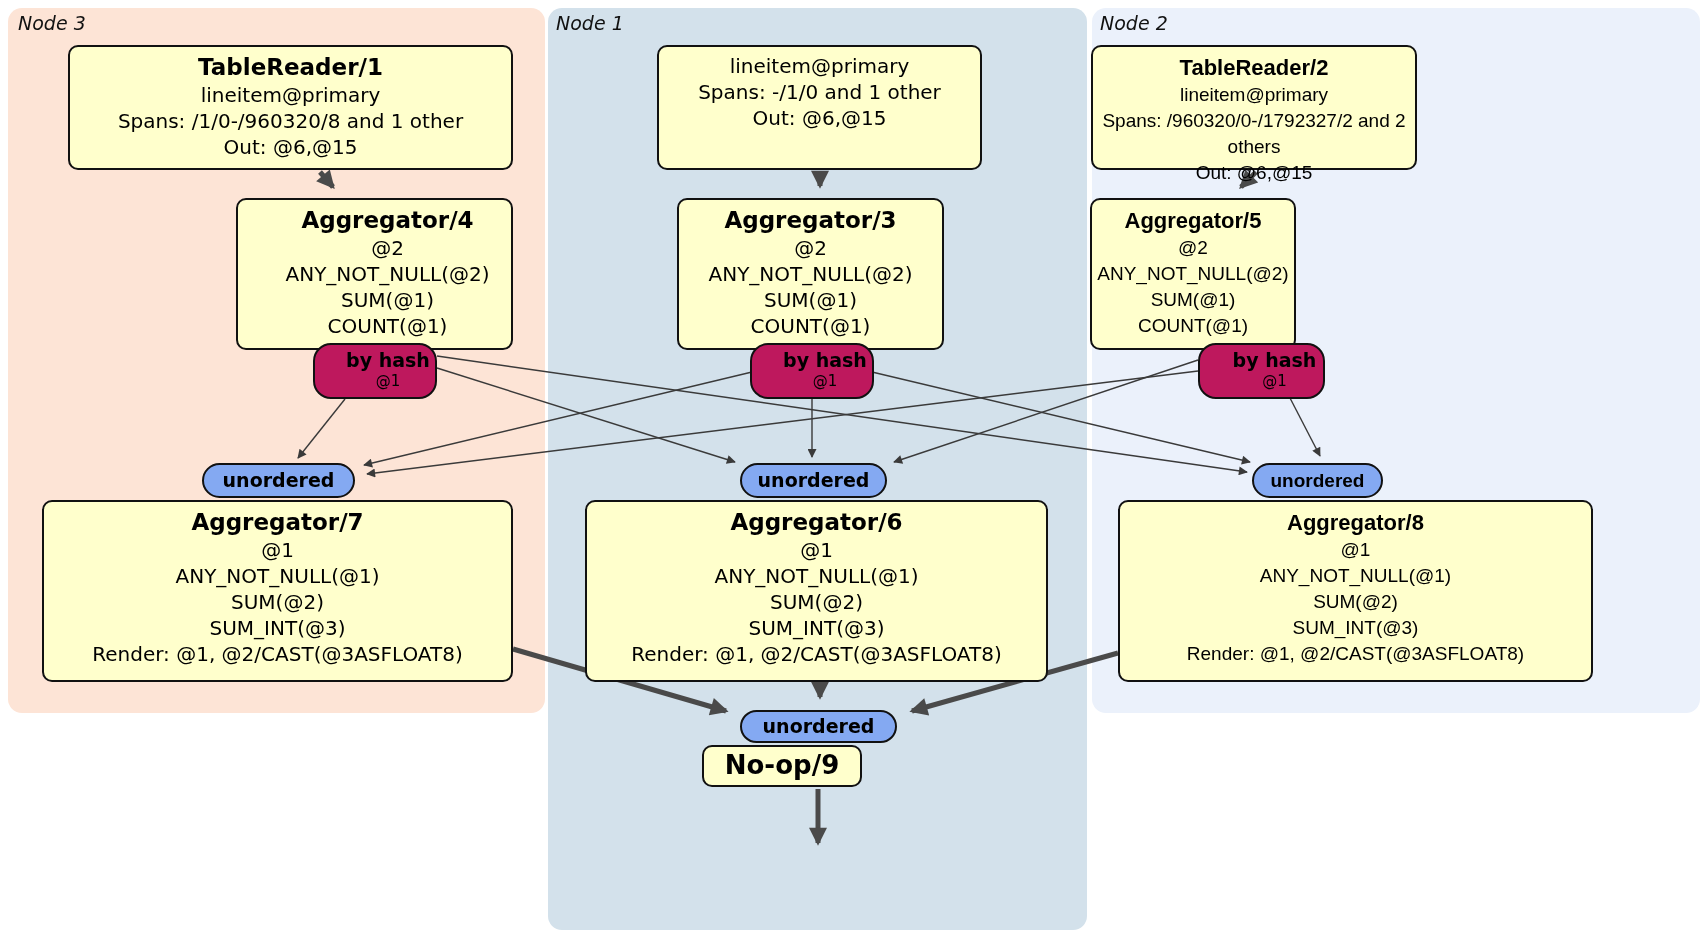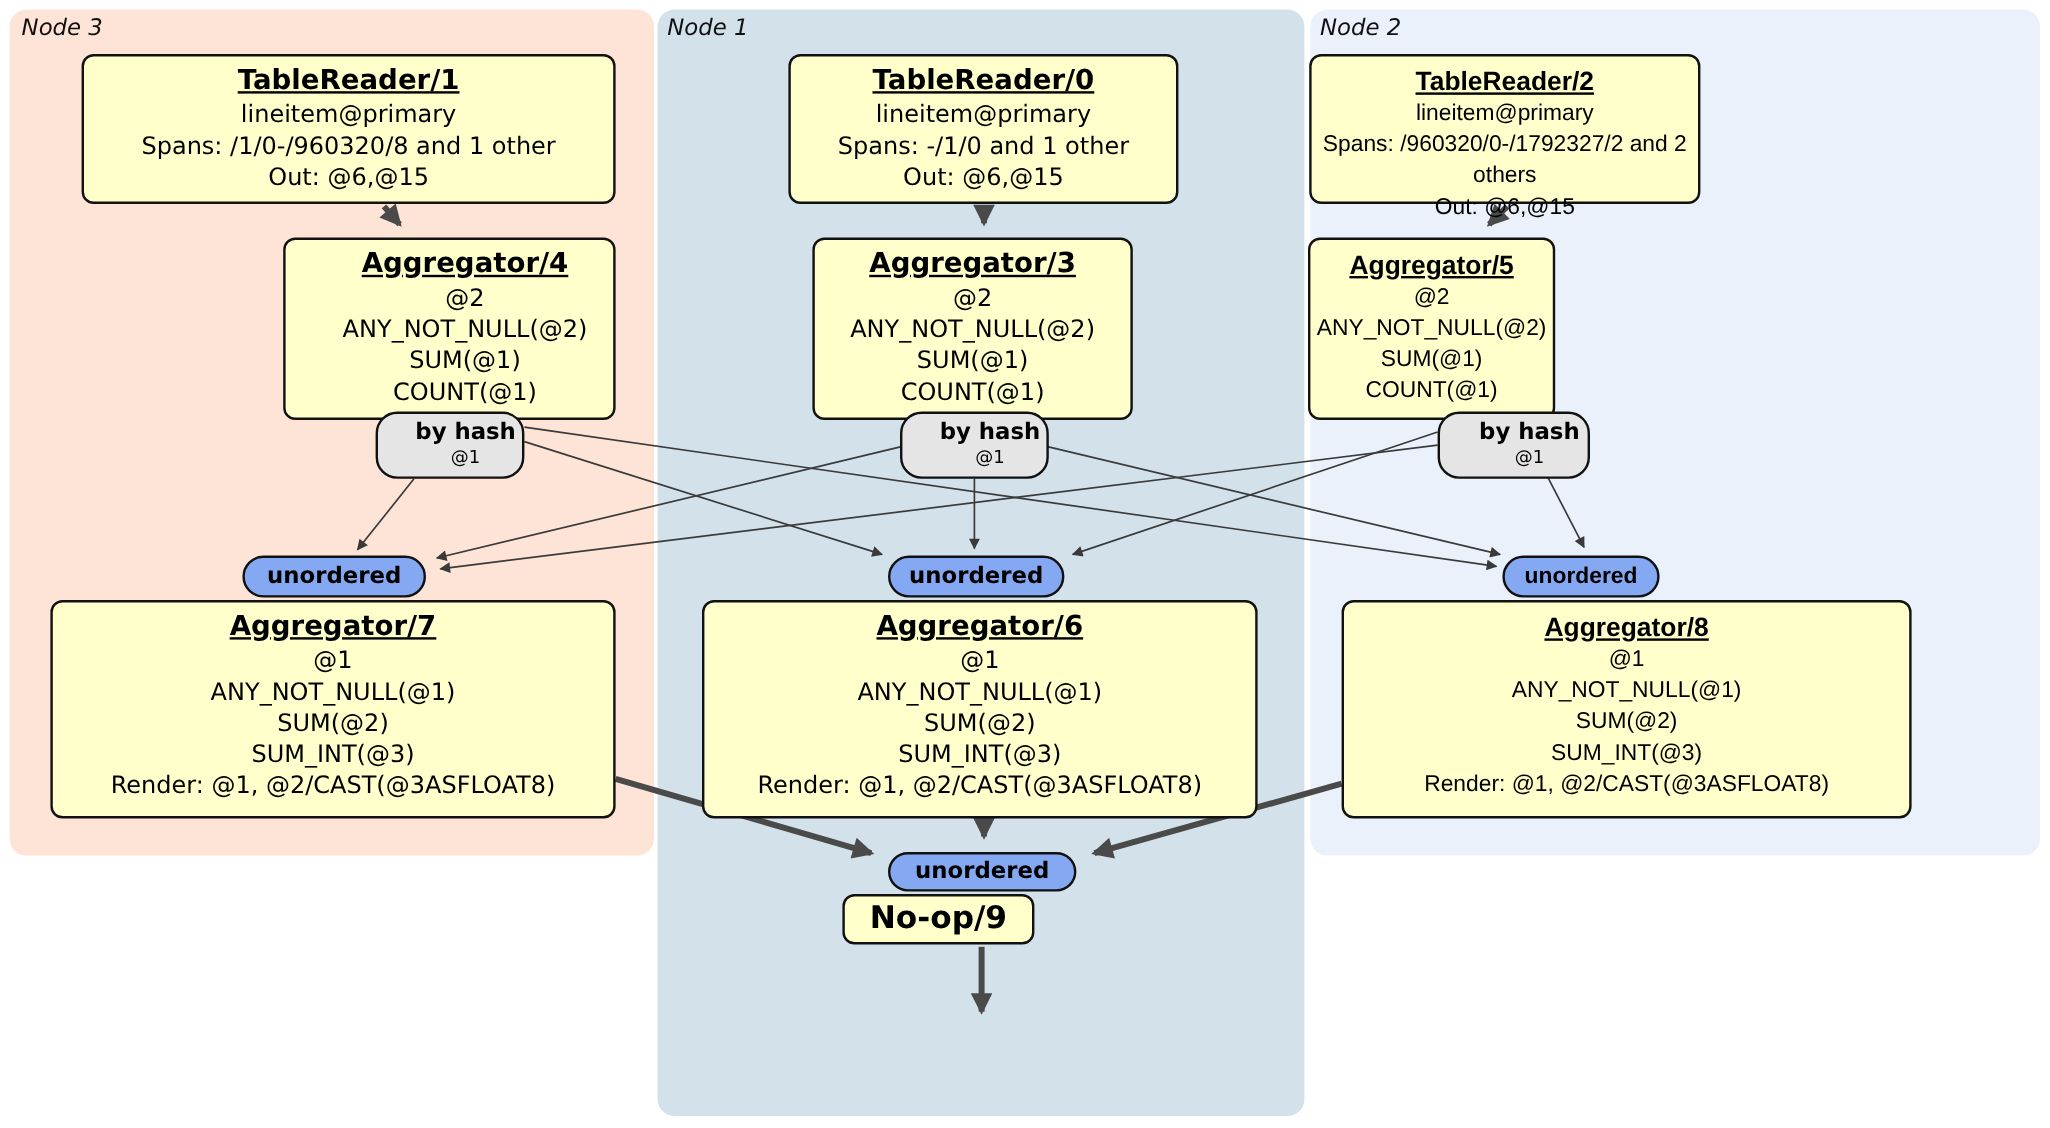--- a/index.html
+++ b/index.html
@@ -3,26 +3,26 @@
 <meta charset="utf-8">
 <style>
   html,body{margin:0;padding:0;background:#ffffff;}
   #canvas{position:relative;width:1708px;height:940px;background:#ffffff;overflow:hidden;
           font-family:"DejaVu Sans",sans-serif;color:#000;}
   .region{position:absolute;border-radius:14px;}
   .region-label{position:absolute;font-size:19px;color:#111;font-style:italic;}
   .f2{font-family:"Liberation Sans",sans-serif;}
   .box{position:absolute;background:#ffffcc;border:2px solid #111;border-radius:10px;
        text-align:center;z-index:10;box-sizing:border-box;padding-top:6px;}
-  .box-title{font-weight:bold;font-size:23px;line-height:29px;text-decoration:underline;}
+  .box-title{font-weight:bold;font-size:23px;line-height:29px;}
   .box-line{font-size:20px;line-height:26px;}
   .f2 .box-title{font-size:22px;}
   .f2 .box-line{font-size:19px;}
   .badge{position:absolute;border:2px solid #111;text-align:center;z-index:12;box-sizing:border-box;}
-  .badge-hash{background:#e5e5e5;border-radius:18px;padding-left:26px;}
+  .badge-hash{background:#be185d;border-radius:18px;padding-left:26px;}
   .badge-hash .badge-main{font-weight:bold;font-size:19px;line-height:25px;padding-top:3px;}
   .badge-hash .badge-sub{font-size:15px;line-height:17px;}
   .badge-stream{background:#84a9f2;border-radius:18px;font-weight:bold;font-size:19px;}
   .noop-title{font-weight:bold;font-size:26px;line-height:32px;}
   svg.edges{position:absolute;left:0;top:0;z-index:5;pointer-events:none;}
 </style>
 </head>
 <body>
 
 <div id="canvas">
@@ -93,21 +93,20 @@
   <div class="box" style="left:42px;top:500px;width:471px;height:182px;">
     <div class="box-title">Aggregator/7</div>
     <div class="box-line">@1</div>
     <div class="box-line">ANY_NOT_NULL(@1)</div>
     <div class="box-line">SUM(@2)</div>
     <div class="box-line">SUM_INT(@3)</div>
     <div class="box-line">Render: @1, @2/CAST(@3ASFLOAT8)</div>
   </div>
 
   <div class="box" style="left:657px;top:45px;width:325px;height:125px;">
-    <div class="box-title">TableReader/0</div>
     <div class="box-line">lineitem@primary</div>
     <div class="box-line">Spans: -/1/0 and 1 other</div>
     <div class="box-line">Out: @6,@15</div>
   </div>
 
   <div class="box" style="left:677px;top:198px;width:267px;height:152px;">
     <div class="box-title">Aggregator/3</div>
     <div class="box-line">@2</div>
     <div class="box-line">ANY_NOT_NULL(@2)</div>
     <div class="box-line">SUM(@1)</div>

